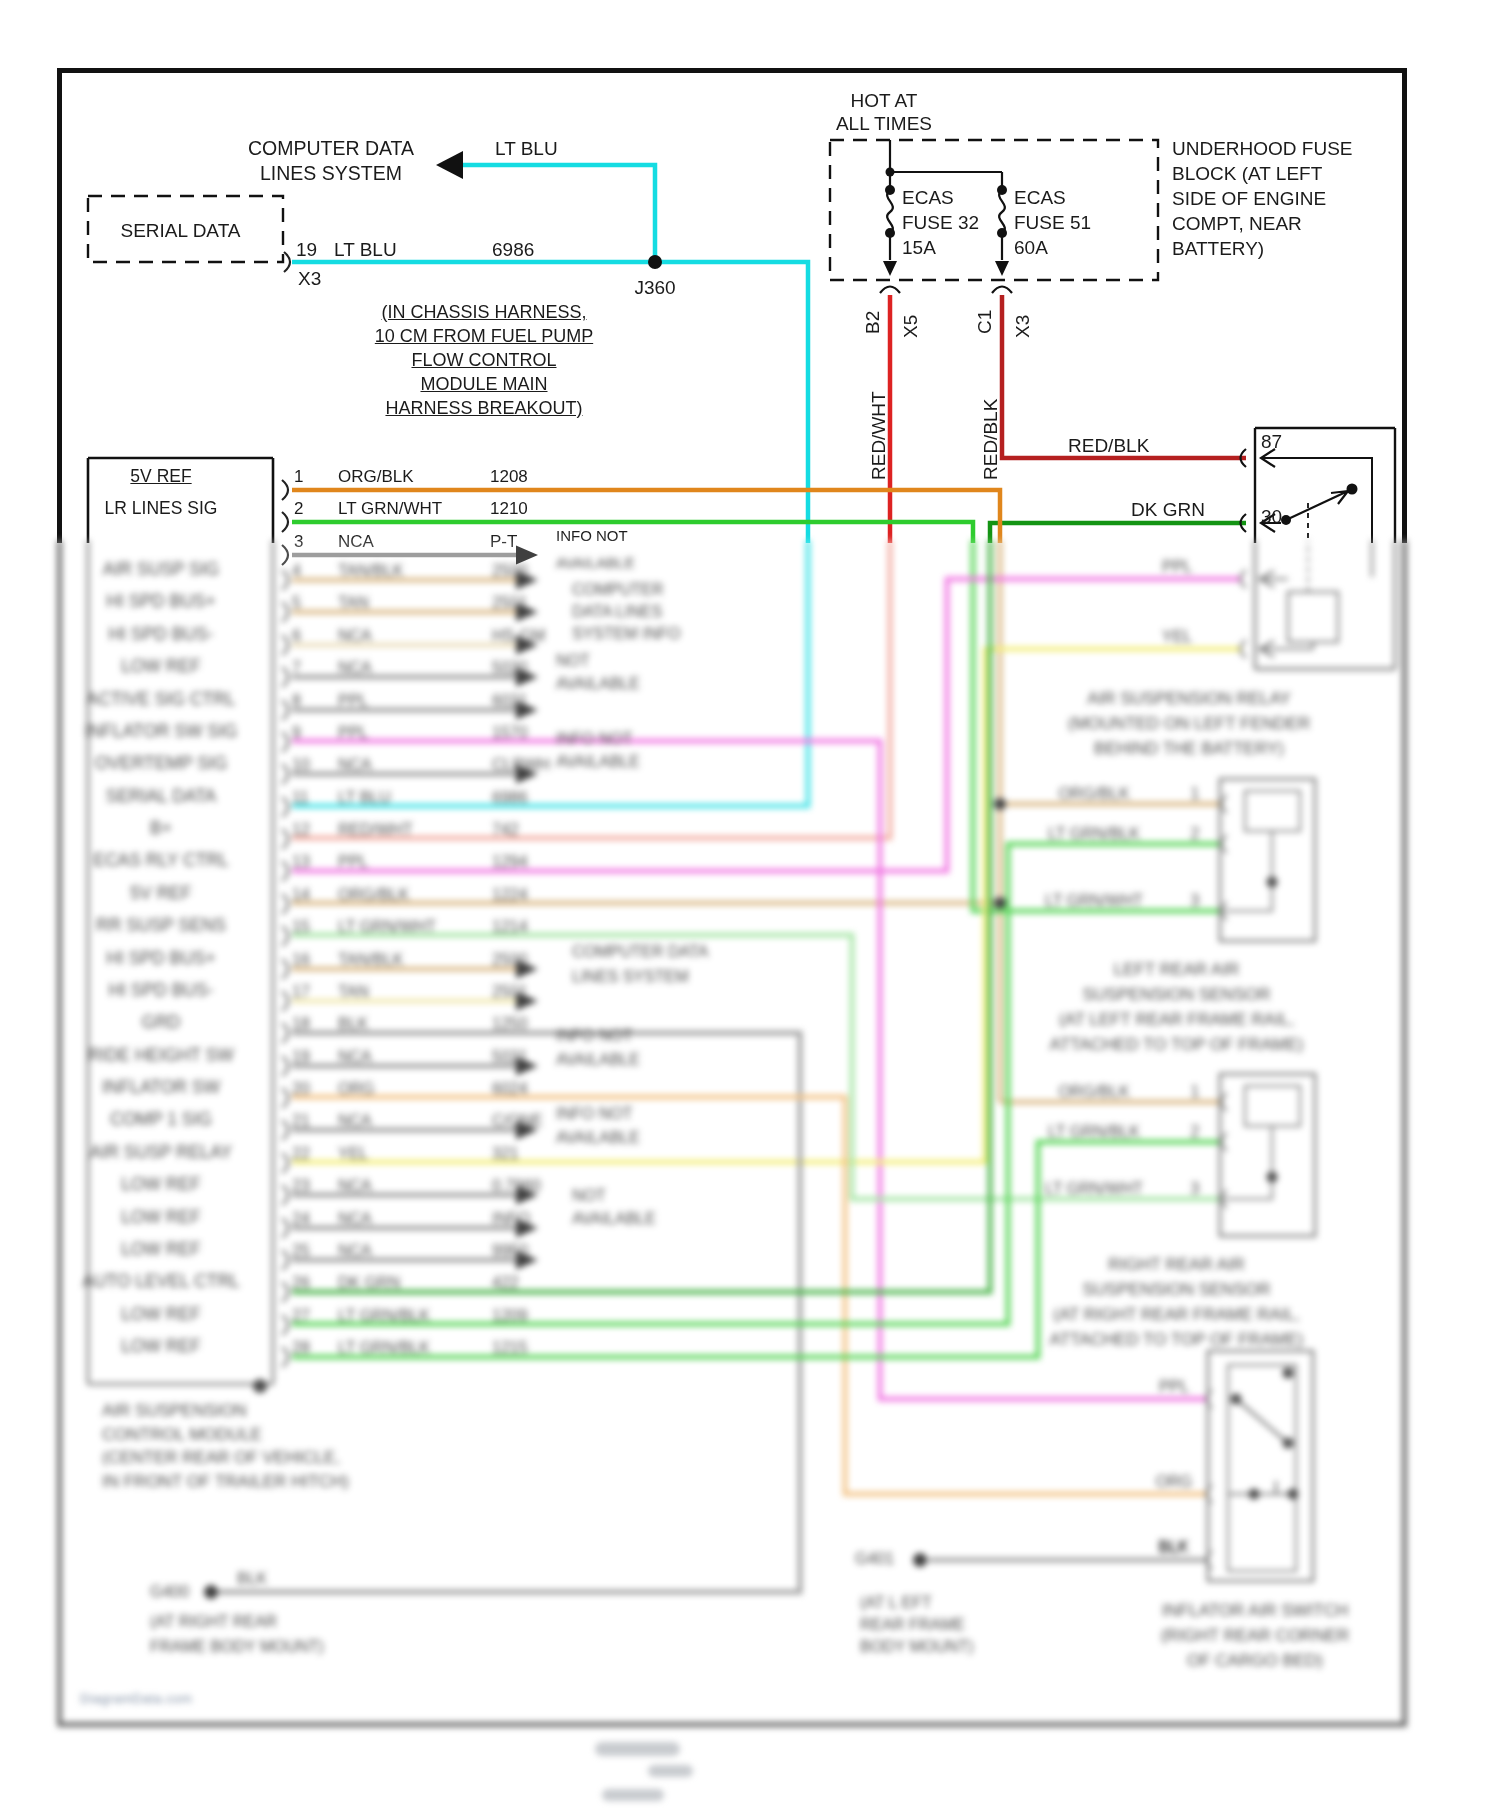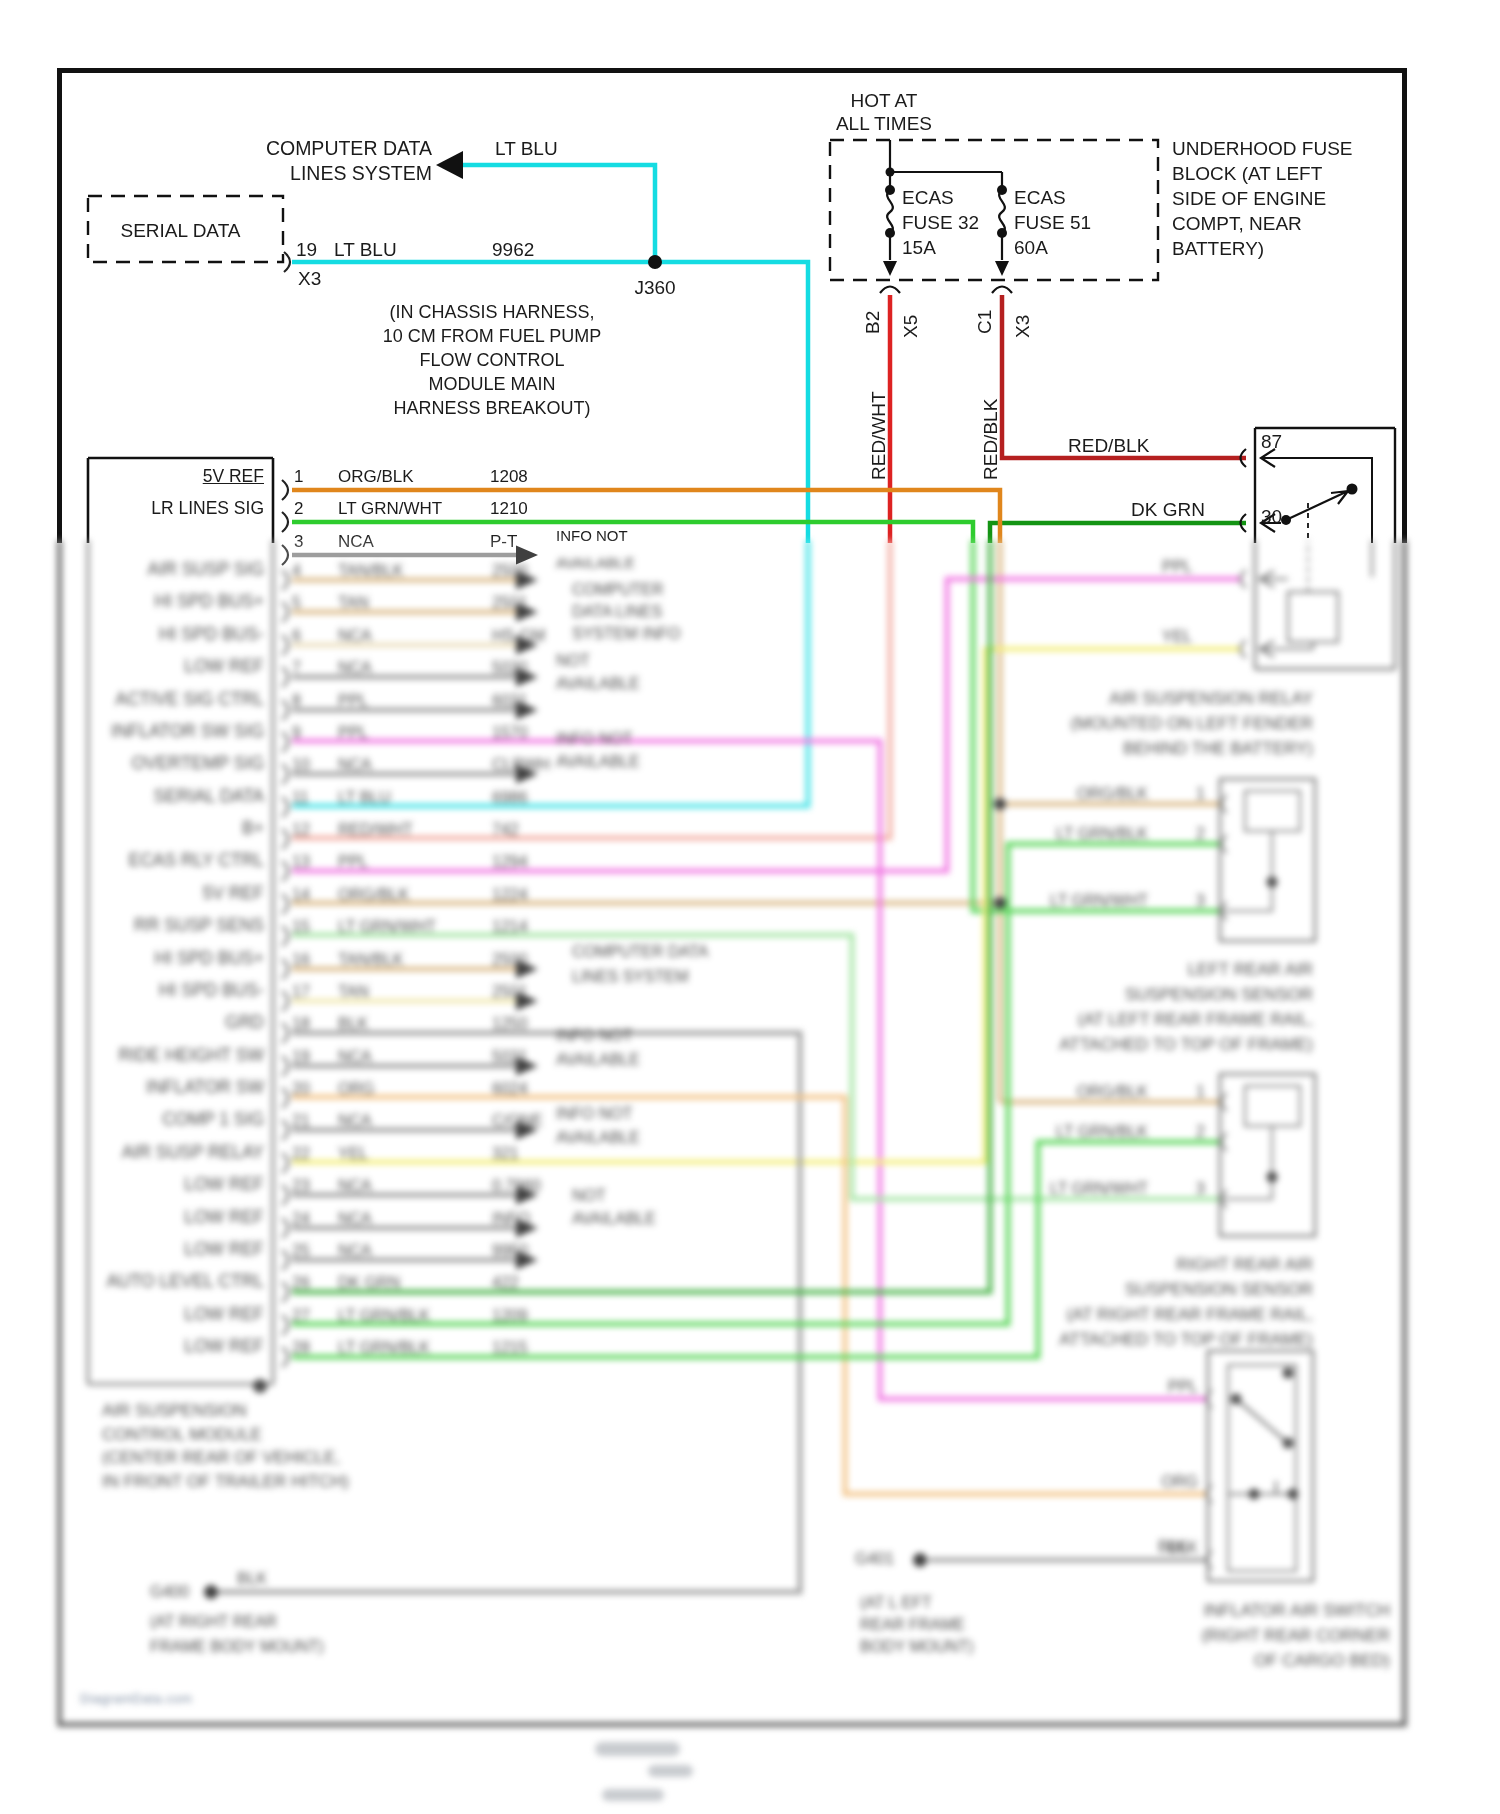--- a/index.html
+++ b/index.html
@@ -1,20 +1,20 @@
 <!DOCTYPE html>
 <html><head>
 <meta charset="utf-8">
 <style>
   html,body{margin:0;padding:0;background:#fff;}
   body{width:1500px;height:1814px;position:relative;overflow:hidden;
        font-family:"Liberation Sans", sans-serif;color:#1b1b1b;}
   #stage{position:absolute;left:0;top:0;width:1500px;height:1814px;background:#ffffff;}
   .pt{position:absolute;white-space:nowrap;color:#1b1b1b;line-height:1.25;}
-  .ra{text-align:right;}
+  .ra{text-align:center;}
   .ctr{text-align:center;}
   .f16{font-size:16px;}
   .f165{font-size:15px;}
   .f17{font-size:17px;}
   .f175{font-size:17.5px;}
   .f18{font-size:18px;line-height:24px;}
   .f19{font-size:19px;line-height:25px;}
   .f195{font-size:19.5px;line-height:25px;}
   .rv{position:absolute;transform:rotate(-90deg);transform-origin:0 0;white-space:nowrap;}
   svg{position:absolute;left:0;top:0;overflow:visible;}
@@ -78,24 +78,24 @@
     <circle cx="1352" cy="489" r="5.5" fill="#111"></circle>
     <path d="M1286,520 L1348,491 M1348,491 L1331,493 M1348,491 L1338,504" stroke="#111" stroke-width="2.2" fill="none"></path>
     <path d="M1308,503 V543" stroke="#111" stroke-width="1.8" stroke-dasharray="5 5" fill="none"></path>
   </svg>
 
   <div class="pt ra f195" style="left:230px;top:136px;width:202px;">COMPUTER DATA<br>LINES SYSTEM</div>
   <div class="pt f19" style="left:495px;top:136px;">LT BLU</div>
   <div class="pt ctr f19" style="left:88px;top:218px;width:185px;">SERIAL DATA</div>
   <div class="pt f19" style="left:296px;top:237px;">19</div>
   <div class="pt f19" style="left:334px;top:237px;">LT BLU</div>
-  <div class="pt f19" style="left:492px;top:237px;">9962</div>
+  <div class="pt f19" style="left:492px;top:237px;">6986</div>
   <div class="pt f19" style="left:298px;top:266px;">X3</div>
   <div class="pt ctr f19" style="left:625px;top:275px;width:60px;">J360</div>
-  <div class="pt ctr f18" style="left:376px;top:300px;width:232px;">(IN CHASSIS HARNESS,<br>10 CM FROM FUEL PUMP<br>FLOW CONTROL<br>MODULE MAIN<br>HARNESS BREAKOUT)</div>
+  <div class="pt ctr f18" style="left:368px;top:300px;width:232px;text-decoration:underline;">(IN CHASSIS HARNESS,<br>10 CM FROM FUEL PUMP<br>FLOW CONTROL<br>MODULE MAIN<br>HARNESS BREAKOUT)</div>
   <div class="pt ctr f19" style="left:828px;top:89px;width:112px;line-height:23px;">HOT AT<br>ALL TIMES</div>
   <div class="pt f19" style="left:902px;top:185px;">ECAS<br>FUSE 32<br>15A</div>
   <div class="pt f19" style="left:1014px;top:185px;">ECAS<br>FUSE 51<br>60A</div>
   <div class="pt f19" style="left:1172px;top:136px;">UNDERHOOD FUSE<br>BLOCK (AT LEFT<br>SIDE OF ENGINE<br>COMPT, NEAR<br>BATTERY)</div>
   <div class="rv f19" style="left:860px;top:334px;">B2</div>
   <div class="rv f19" style="left:898px;top:338px;">X5</div>
   <div class="rv f19" style="left:972px;top:334px;">C1</div>
   <div class="rv f19" style="left:1010px;top:338px;">X3</div>
   <div class="rv f19" style="left:866px;top:480px;">RED/WHT</div>
   <div class="rv f19" style="left:978px;top:480px;">RED/BLK</div>

